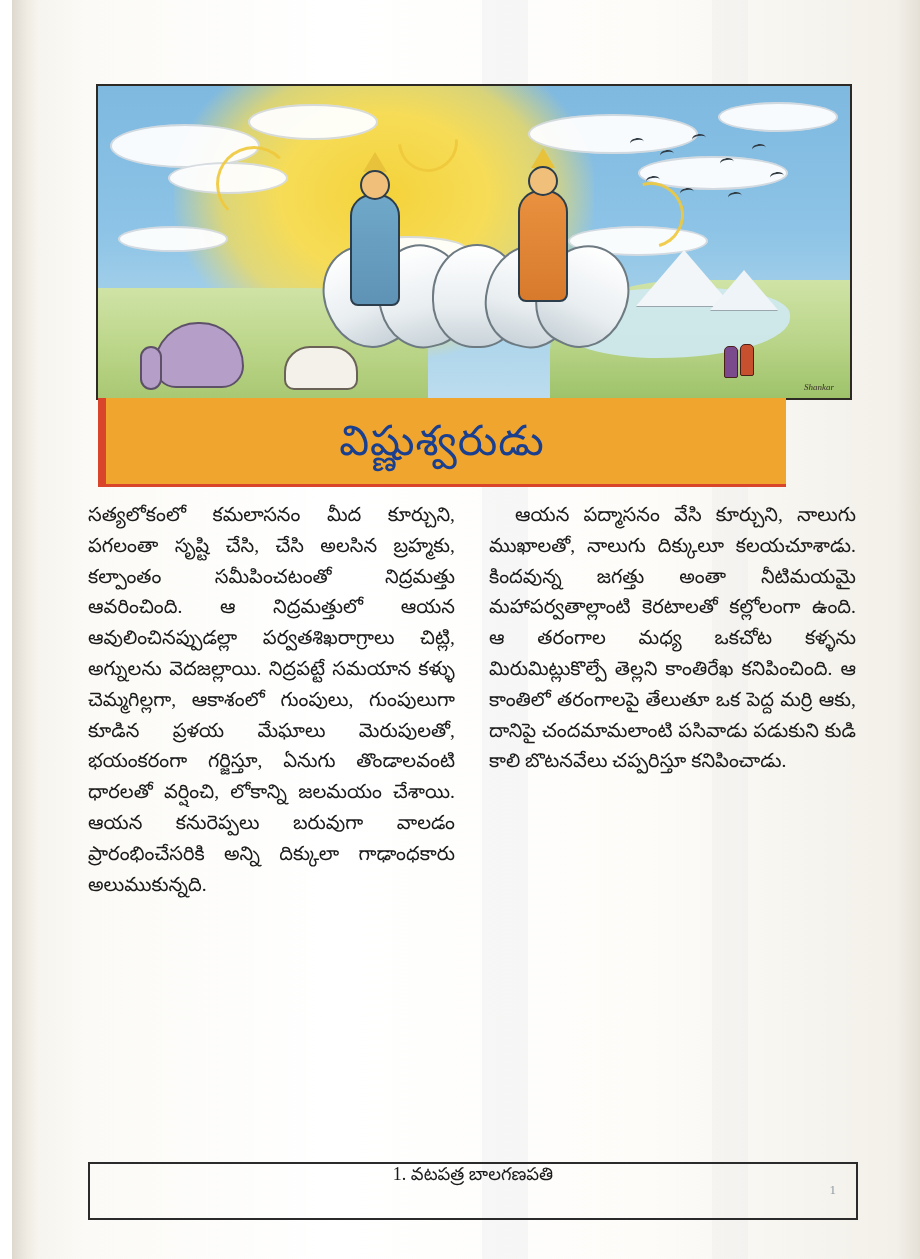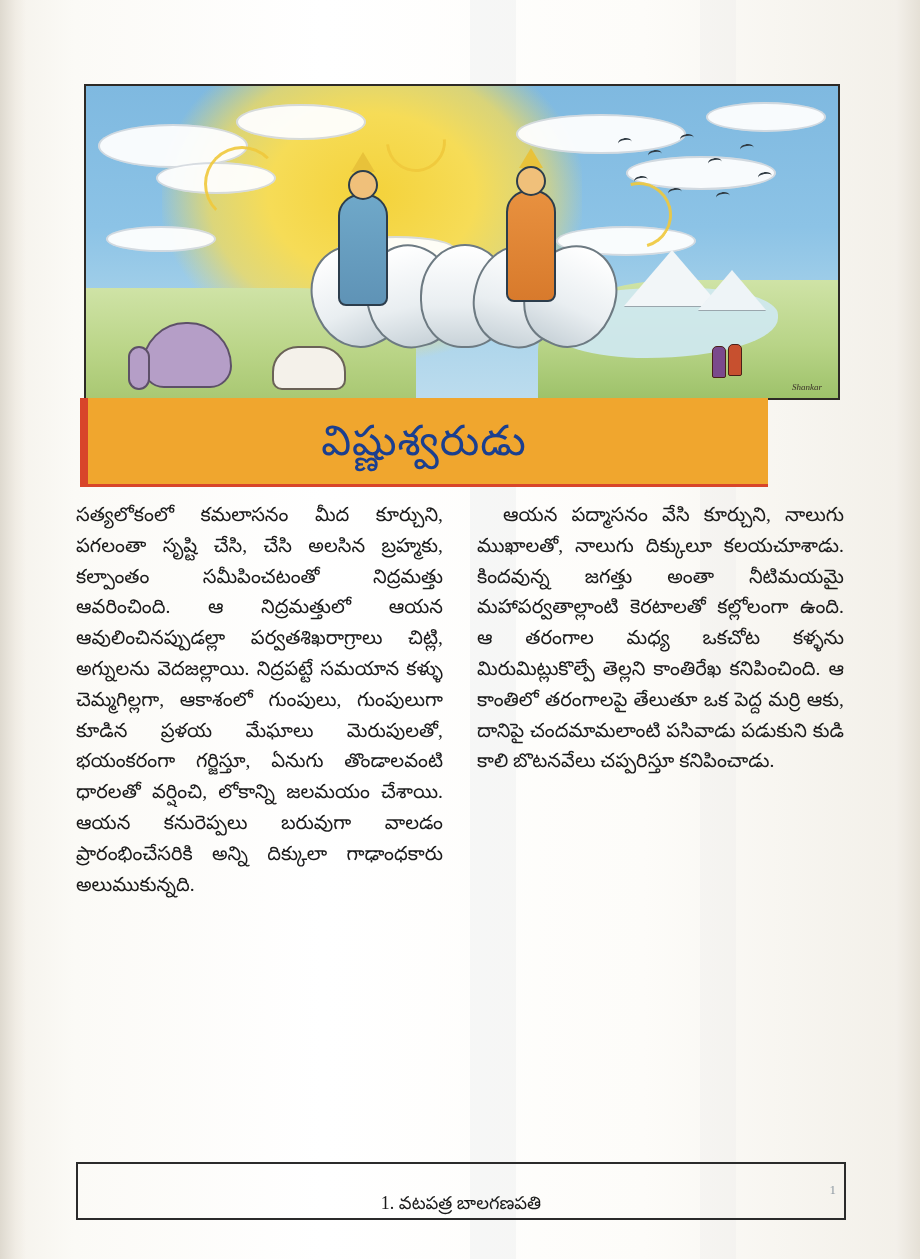--- a/index.html
+++ b/index.html
@@ -13,20 +13,21 @@
     position: relative;
     font-family: "Liberation Sans", sans-serif;
     overflow: hidden;
   }
 
   
   .page {
     position: absolute;
     inset: 0;
     background: linear-gradient(90deg, #f4f1ea 0%, #fbfaf6 8%, #ffffff 35%, #fdfcf9 70%, #f2efe8 100%);
+    margin-left: 12px;
   }
   
   .scan-band {
     position: absolute;
     top: 0;
     bottom: 0;
     background: rgba(180, 185, 195, 0.10);
     pointer-events: none;
   }
   .scan-band.b1 { left: 470px; width: 46px; }
@@ -205,21 +206,21 @@
     right: 16px; bottom: 6px;
     font-size: 9px;
     color: #3a3228;
     font-style: italic;
     font-family: "Liberation Serif", serif;
   }
 
   
   .title-band {
     position: absolute;
-    left: 80px;
+    left: 86px;
     top: 398px;
     width: 688px;
     height: 86px;
     background: #f0a62e;
     border-bottom: 3px solid #d8452a;
   }
   .title-band .left-strip {
     position: absolute; left: 0; top: 0; bottom: 0; width: 8px;
     background: #d8452a;
   }
@@ -257,21 +258,21 @@
 
   
   .footer-box {
     position: absolute;
     left: 76px;
     top: 1162px;
     width: 766px;
     height: 54px;
     border: 2px solid #2b2b2b;
     display: flex;
-    align-items: flex-end;
+    align-items: flex-start;
     justify-content: center;
   }
   .footer-text {
     font-family: "Liberation Serif", serif;
     font-size: 18px;
     color: #1a1a1a;
   }
   .page-number {
     position: absolute;
     right: 82px;

